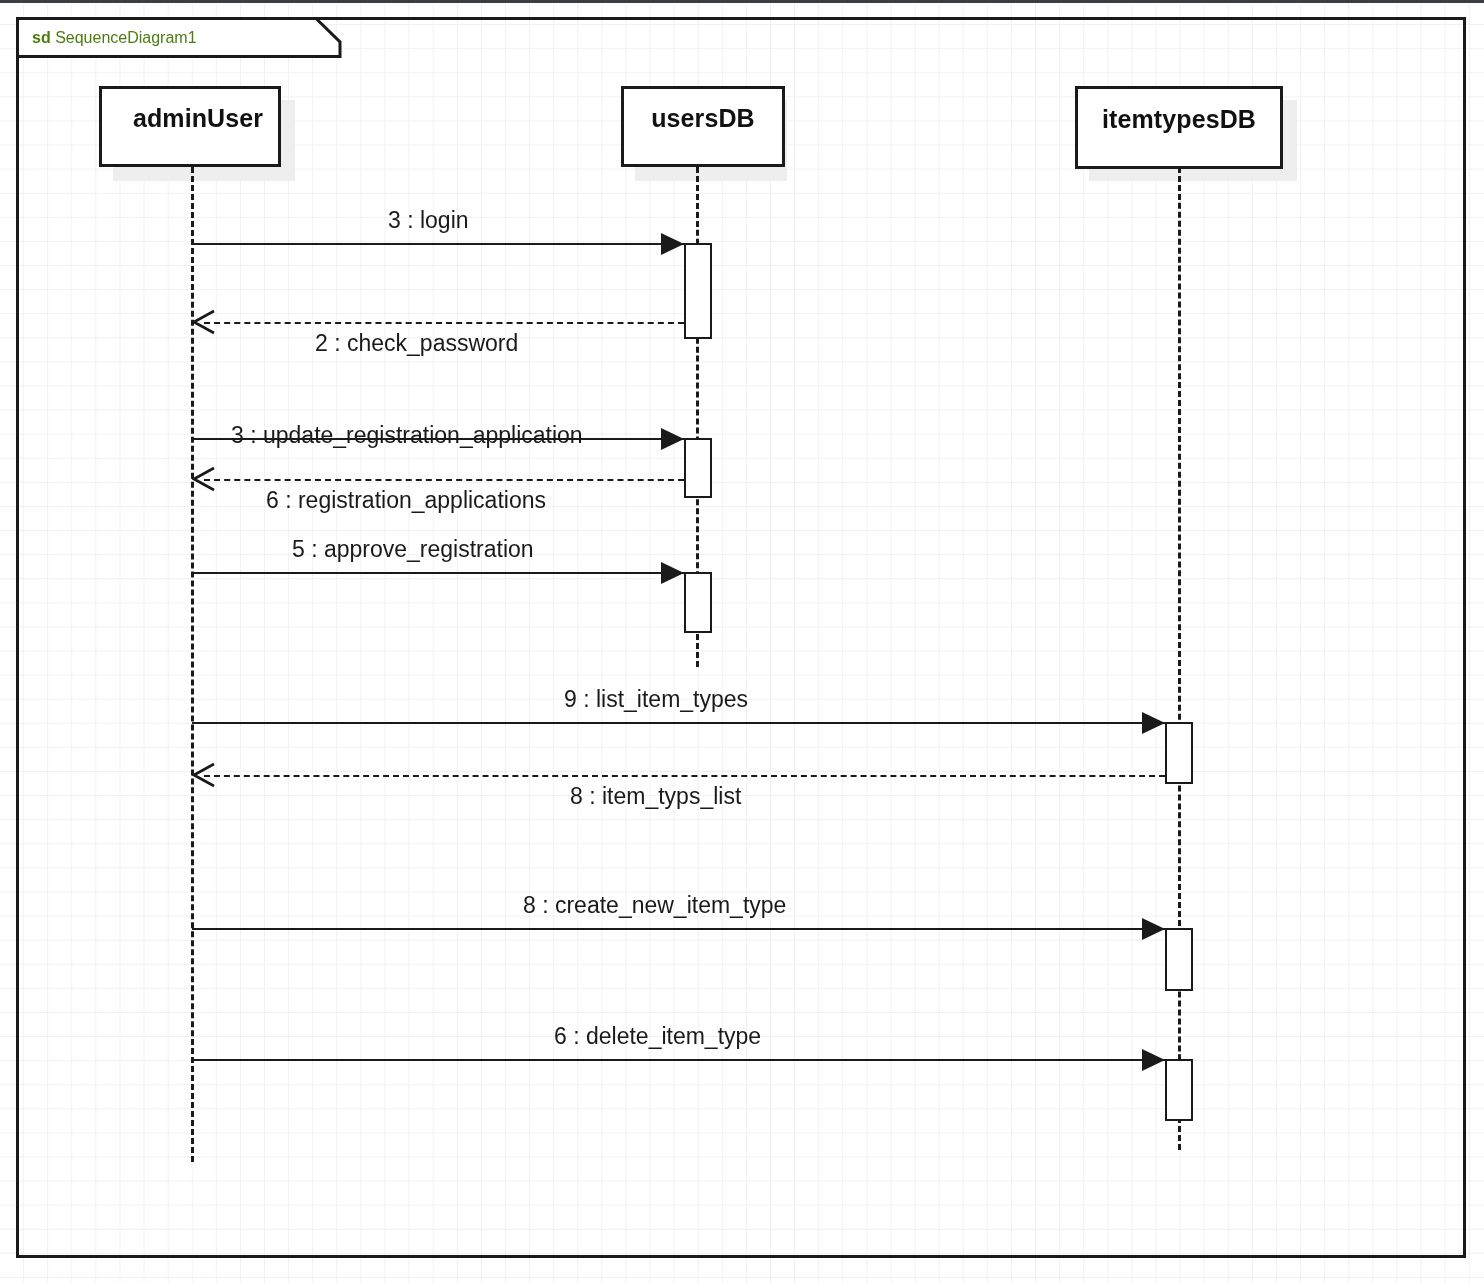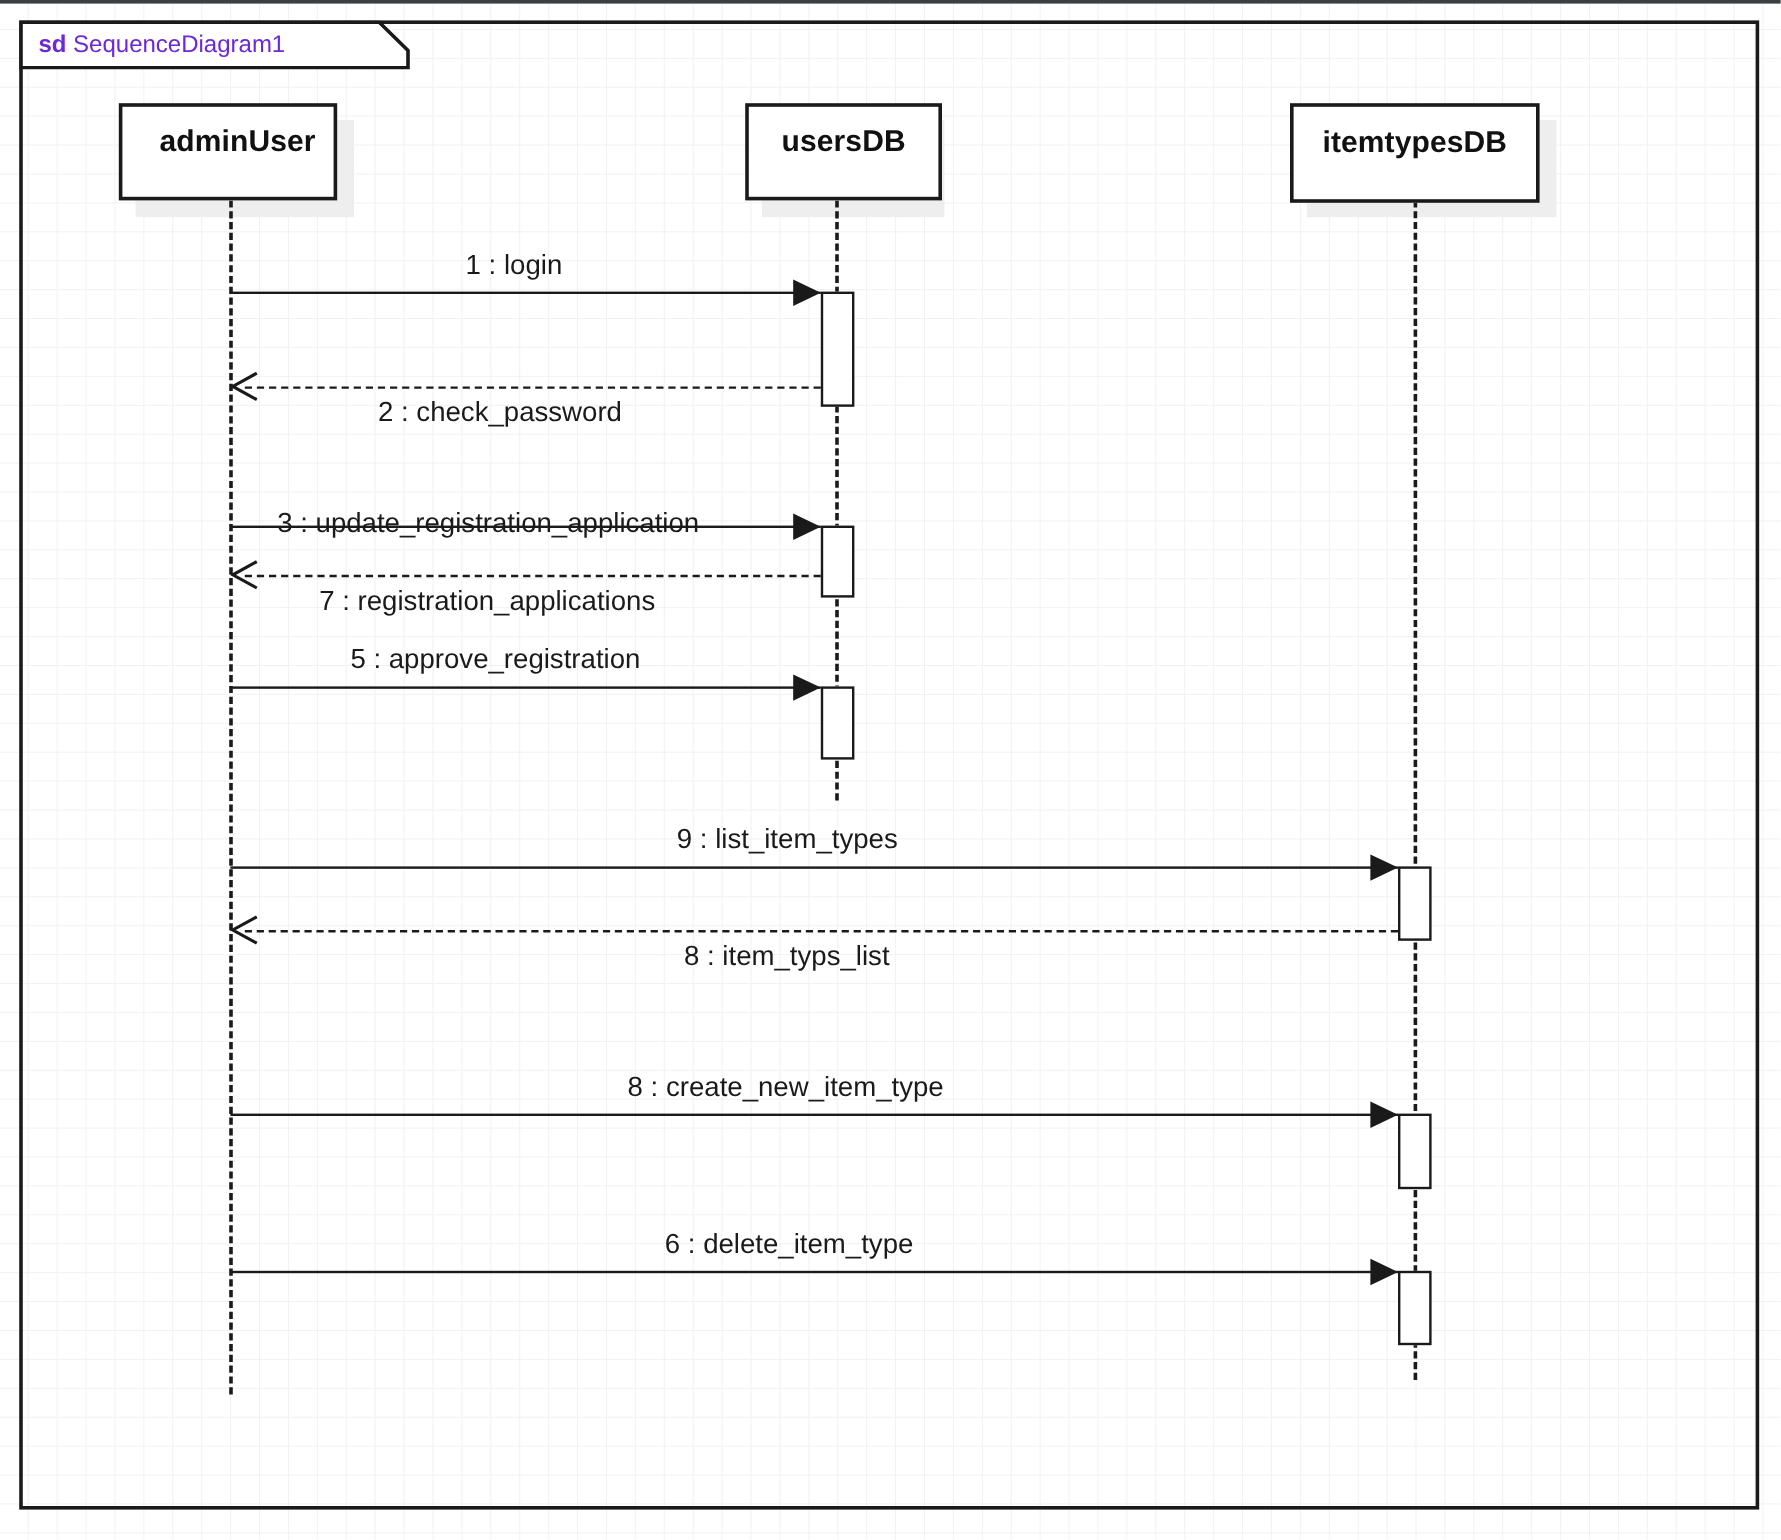--- a/index.html
+++ b/index.html
@@ -58,22 +58,22 @@
     height: 41px;
     width: 326px;
     box-sizing: border-box;
   }
   #sd-tab svg { display:block; }
   #sd-tab-text {
     position: absolute;
     left: 16px;
     top: 8px;
     white-space: nowrap;
-    font-size: 20px;
-    color: #6d28d9;
+    font-size: 16px;
+    color: #4d7c0f;
     line-height: 25px;
   }
   #sd-tab-kw {
     font-weight: bold;
   }
 
   
   .head-shadow {
     position: absolute;
     background: #eeeeee;
@@ -208,21 +208,21 @@
 <div class="activation" style="left:1165px; top:722px; width:28px; height:62px;"></div>
 <div class="activation" style="left:1165px; top:928px; width:28px; height:63px;"></div>
 <div class="activation" style="left:1165px; top:1059px; width:28px; height:62px;"></div>
 
 
 
 
 <div class="msg" style="left:192px; top:243px; width:492px;">
   <div class="msg-line" style="width:492px;"></div>
   <div class="arrow-solid-right" style="left:469px;"></div>
-  <div class="msg-label" style="left:196px; top:-36px;">1 : login</div>
+  <div class="msg-label" style="left:196px; top:-36px;">3 : login</div>
 </div>
 
  adminUser (return, dashed) --&gt;
 <div class="msg" style="left:192px; top:322px; width:492px;">
   <div class="msg-line dashed" style="left:12px; width:480px;"></div>
   <div class="arrow-open-left" style="left:0px;">
     <svg width="24" height="26" viewBox="0 0 24 26">
         <polyline points="22,2 2,13 22,24" fill="none" stroke="#1a1a1a" stroke-width="2.6"></polyline>
       </svg>
   </div>
@@ -237,21 +237,21 @@
 </div>
 
 
 <div class="msg" style="left:192px; top:479px; width:492px;">
   <div class="msg-line dashed" style="left:12px; width:480px;"></div>
   <div class="arrow-open-left" style="left:0px;">
     <svg width="24" height="26" viewBox="0 0 24 26">
         <polyline points="22,2 2,13 22,24" fill="none" stroke="#1a1a1a" stroke-width="2.6"></polyline>
       </svg>
   </div>
-  <div class="msg-label" style="left:74px; top:8px;">7 : registration_applications</div>
+  <div class="msg-label" style="left:74px; top:8px;">6 : registration_applications</div>
 </div>
 
 
 <div class="msg" style="left:192px; top:572px; width:492px;">
   <div class="msg-line" style="width:492px;"></div>
   <div class="arrow-solid-right" style="left:469px;"></div>
   <div class="msg-label" style="left:100px; top:-36px;">5 : approve_registration</div>
 </div>
 
 

